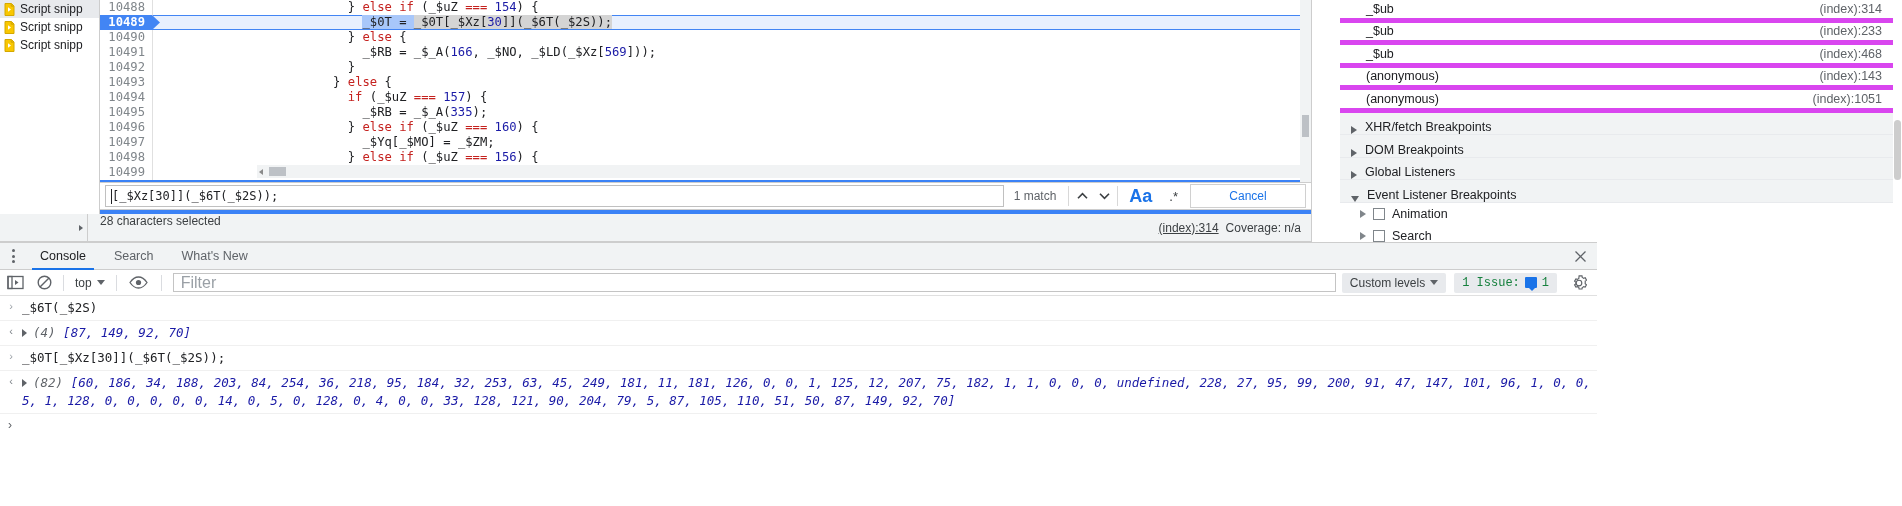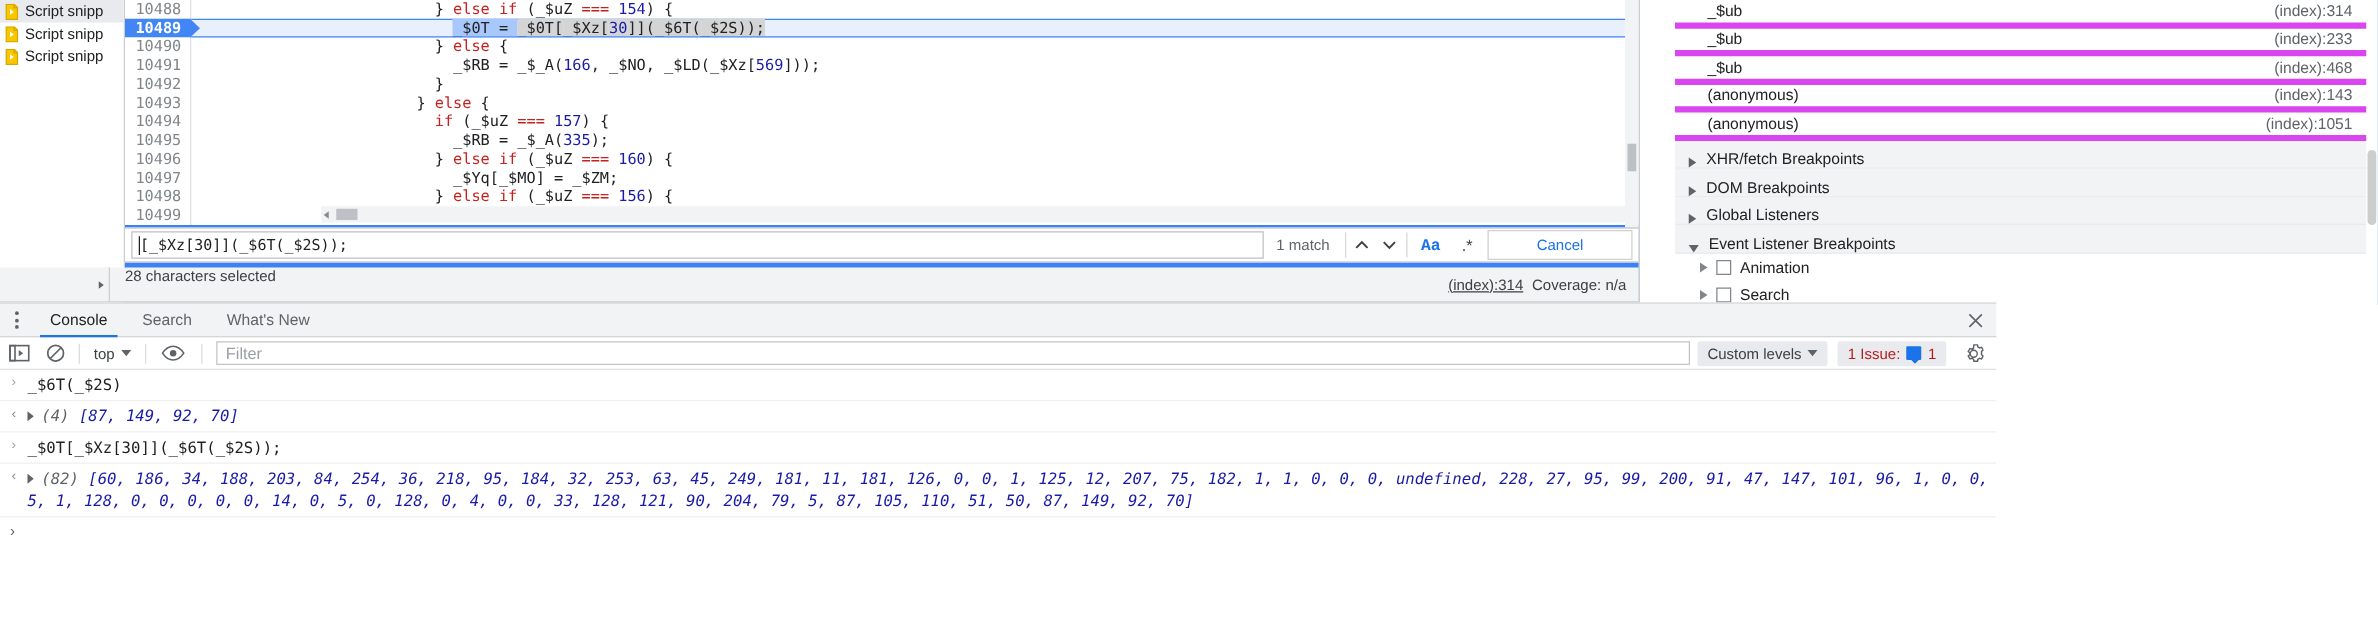--- a/index.html
+++ b/index.html
@@ -85,21 +85,21 @@
              display:flex; align-items:center; }
   #find-input { flex:1 1 auto; height:22px; margin-left:5px; border:1px solid #c0c0c0;
                 background:#fff; display:flex; align-items:center; padding:0 6px;
                 font-family:"DejaVu Sans Mono","Liberation Mono",monospace; font-size:12px;
                 color:#202124; position:relative; }
   #find-input .caret { position:absolute; left:5px; top:3px; width:1px; height:15px; background:#202124; }
   #find-matches { flex:0 0 auto; padding:0 10px; color:#5f6368; font-size:12px; }
   .find-btn { flex:0 0 auto; width:22px; height:24px; display:flex; align-items:center;
               justify-content:center; color:#3c4043; font-size:11px; }
   .find-sep { width:1px; height:20px; background:#d8d8d8; margin:0 2px; }
-  #find-aa { flex:0 0 auto; padding:0 9px; color:#1a73e8; font-weight:bold; font-size:13px;font-family:Liberation Mono, monospace; }
+  #find-aa { flex:0 0 auto; padding:0 9px; color:#1a73e8; font-weight:bold; font-size:18px; }
   #find-regex { flex:0 0 auto; padding:0 8px; color:#3c4043; font-size:13px; letter-spacing:0; }
   #find-cancel { flex:0 0 auto; width:116px; height:24px; margin:0 5px 0 4px;
                  border:1px solid #d0d0d0; background:#fff; color:#1a73e8;
                  display:flex; align-items:center; justify-content:center; font-size:12px; }
 
   
   #status-strip { position:absolute; left:0; top:214px; right:591px; height:28px;
                   background:#f1f3f4; border-bottom:1px solid #cdcdcd;
                   display:flex; }
   #status-left-pad { width:88px; height:100%; position:relative; background:#f1f3f4;
@@ -156,30 +156,30 @@
   #drawer-close svg { display:block; }
 
   #console-toolbar { position:relative; height:26px; background:#fff;
                      border-bottom:1px solid #e0e0e0; display:flex; align-items:center; gap:0; }
   .ctb { height:26px; display:flex; align-items:center; justify-content:center; }
   .ctb-sep { width:1px; height:16px; background:#dadce0; margin:0 5px; }
   #ctx-select { display:flex; align-items:center; gap:5px; padding:0 6px; font-size:12px; color:#3c4043; }
   #ctx-select .caret { width:0;height:0; border-left:4px solid transparent;
                        border-right:4px solid transparent; border-top:5px solid #5f6368; }
   #console-filter { flex:1 1 auto; height:19px; margin:0 6px; border:1px solid #c4c4c4;
-                    background:#fff; display:flex; align-items:center; padding:0 7px;
-                    font-size:13px; color:#9aa0a6; }
+                    background:#fff; display:flex; padding:0 7px;
+                    font-size:16px; color:#9aa0a6; }
   #levels { flex:0 0 auto; display:flex; align-items:center; gap:5px; height:20px;
             padding:0 8px; background:#e8eaed; border-radius:2px; margin-right:8px;
             font-size:12px; color:#3c4043; }
   #levels .caret { width:0;height:0; border-left:4px solid transparent;
                    border-right:4px solid transparent; border-top:5px solid #5f6368; }
   #issues { flex:0 0 auto; display:flex; align-items:center; gap:5px; height:20px;
             padding:0 8px; background:#e8eaed; border-radius:2px; margin-right:8px;
-            font-size:12px; color:#b91c1c; }
+            font-size:12px; color:#15803d;font-family:Liberation Mono, monospace; }
   #issues .issue-icon { width:12px; height:11px; background:#1a73e8; border-radius:1px;
                         position:relative; }
   #issues .issue-icon::after { content:""; position:absolute; left:3px; bottom:-3px;
                         border-left:4px solid transparent; border-right:4px solid transparent;
                         border-top:4px solid #1a73e8; }
   #gear { flex:0 0 auto; width:28px; height:26px; display:flex; align-items:center;
           justify-content:center; margin-right:4px; }
 
   #console-body { position:relative; height:210px; background:#fff; overflow:hidden;
                   font-family:"DejaVu Sans Mono","Liberation Mono",monospace; font-size:12.5px; }

